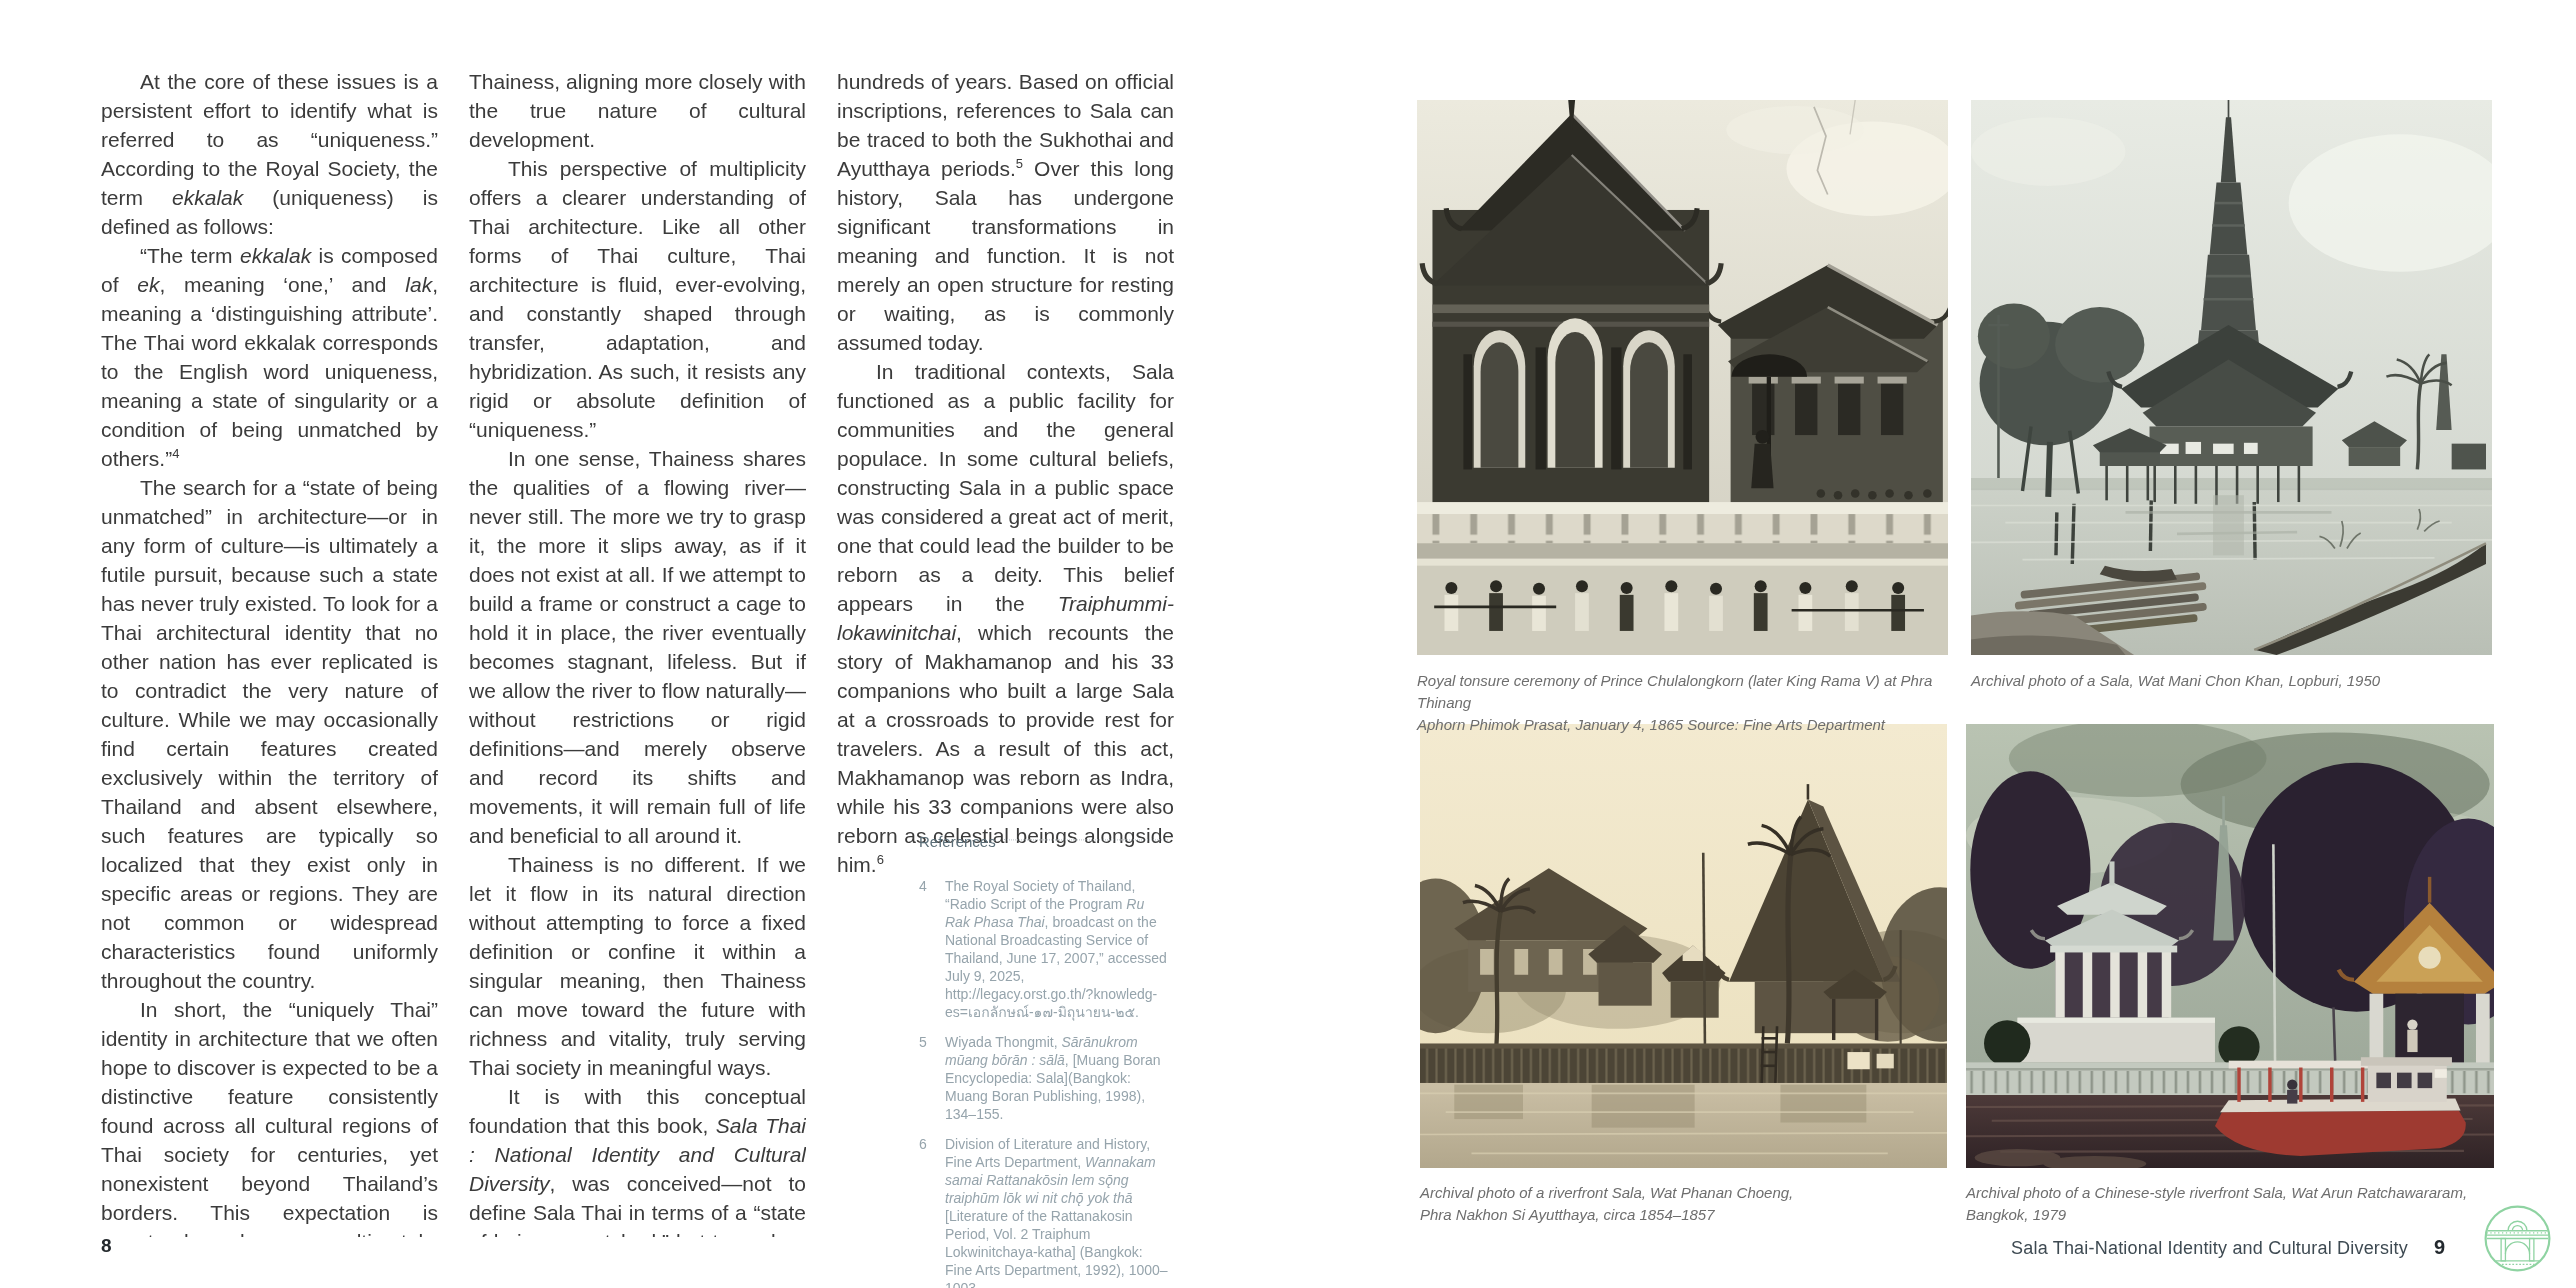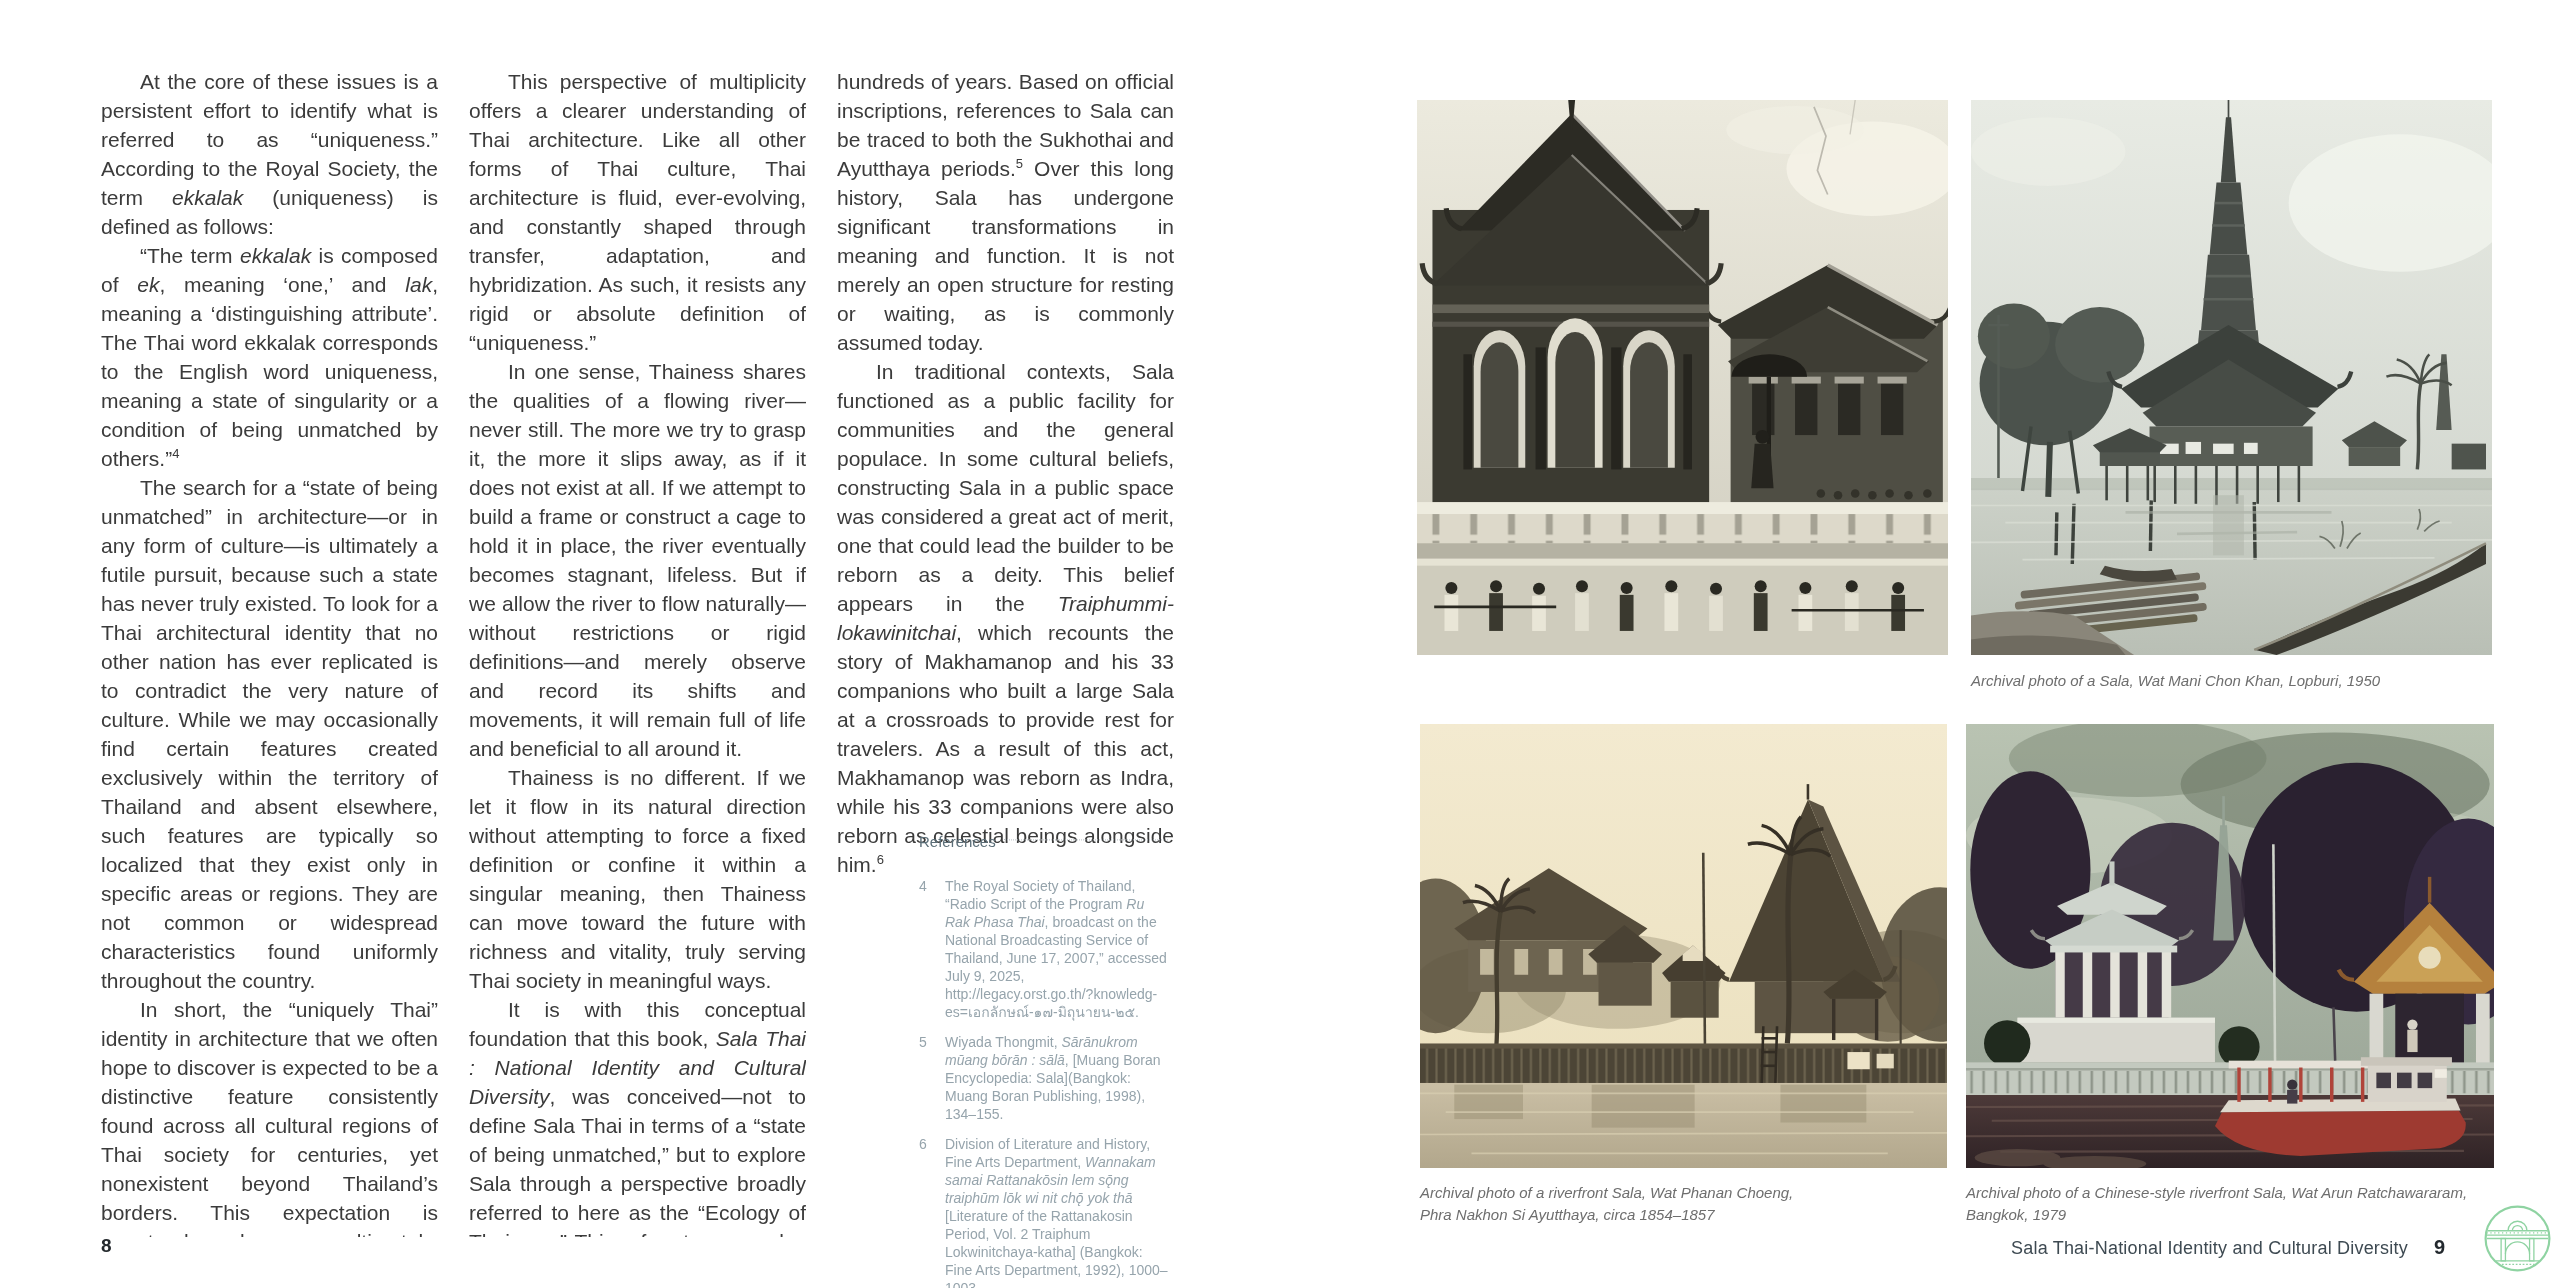--- a/index.html
+++ b/index.html
@@ -48,20 +48,21 @@
 
   <section class="text-columns">
     <div class="col">
         <p class="para ind"><span>At the core of these issues is a persistent effort to identify what is referred to as “uniqueness.” According to the Royal Society, the term </span><span class="it">ekkalak</span><span> (uniqueness) is defined as follows:</span></p>
         <p class="para ind"><span>“The term </span><span class="it">ekkalak</span><span> is composed of </span><span class="it">ek</span><span>, meaning ‘one,’ and </span><span class="it">lak</span><span>, meaning a ‘distinguishing attribute’. The Thai word ekkalak corresponds to the English word uniqueness, meaning a state of singularity or a condition of being unmatched by others.”</span><sup>4</sup></p>
         <p class="para ind"><span>The search for a “state of being unmatched” in architecture—or in any form of culture—is ultimately a futile pursuit, because such a state has never truly existed. To look for a Thai architectural identity that no other nation has ever replicated is to contradict the very nature of culture. While we may occasionally find certain features created exclusively within the territory of Thailand and absent elsewhere, such features are typically so localized that they exist only in specific areas or regions. They are not common or widespread characteristics found uniformly throughout the country.</span></p>
         <p class="para ind"><span>In short, the “uniquely Thai” identity in architecture that we often hope to discover is expected to be a distinctive feature consistently found across all cultural regions of Thai society for centuries, yet nonexistent beyond Thailand’s borders. This expectation is unnatural—and ultimately, unattainable.</span></p>
         <p class="para ind"><span>For this reason, in contemporary academic discourse, the emphasis on so-called “uniqueness” has begun to shift toward an effort to understand what might be called “multiplicity”—the presence of diversity in form and expression. This shift in perspective opens up more appropriate and accurate pathways for understanding what constitutes</span></p>
       </div>
     <div class="col">
+        <p class="para"><span>Thainess, aligning more closely with the true nature of cultural development.</span></p>
         <p class="para ind"><span>This perspective of multiplicity offers a clearer understanding of Thai architecture. Like all other forms of Thai culture, Thai architecture is fluid, ever-evolving, and constantly shaped through transfer, adaptation, and hybridization. As such, it resists any rigid or absolute definition of “uniqueness.”</span></p>
         <p class="para ind"><span>In one sense, Thainess shares the qualities of a flowing river—never still. The more we try to grasp it, the more it slips away, as if it does not exist at all. If we attempt to build a frame or construct a cage to hold it in place, the river eventually becomes stagnant, lifeless. But if we allow the river to flow naturally—without restrictions or rigid definitions—and merely observe and record its shifts and movements, it will remain full of life and beneficial to all around it.</span></p>
         <p class="para ind"><span>Thainess is no different. If we let it flow in its natural direction without attempting to force a fixed definition or confine it within a singular meaning, then Thainess can move toward the future with richness and vitality, truly serving Thai society in meaningful ways.</span></p>
         <p class="para ind"><span>It is with this conceptual foundation that this book, </span><span class="it">Sala Thai : National Identity and Cultural Diversity</span><span>, was conceived—not to define Sala Thai in terms of a “state of being unmatched,” but to explore Sala through a perspective broadly referred to here as the “Ecology of Thainess.” This refers to a complex system of interrelated factors that contribute to the formation of Thai identity, including historical context, environment, ways of life, cultural practices, social change, and the process of nation-building.</span></p>
       </div>
     <div class="col">
         <p class="para"><span>hundreds of years. Based on official inscriptions, references to Sala can be traced to both the Sukhothai and Ayutthaya periods.</span><sup>5</sup><span> Over this long history, Sala has undergone significant transformations in meaning and function. It is not merely an open structure for resting or waiting, as is commonly assumed today.</span></p>
         <p class="para ind"><span>In traditional contexts, Sala functioned as a public facility for communities and the general populace. In some cultural beliefs, constructing Sala in a public space was considered a great act of merit, one that could lead the builder to be reborn as a deity. This belief appears in the </span><span class="it">Traiphummi-lokawinitchai</span><span>, which recounts the story of Makhamanop and his 33 companions who built a large Sala at a crossroads to provide rest for travelers. As a result of this act, Makhamanop was reborn as Indra, while his 33 companions were also reborn as celestial beings alongside him.</span><sup>6</sup></p>
       </div>
   </section>
@@ -484,20 +485,21 @@
         <circle cx="380" cy="420" r="6" fill="#39323b"></circle>
           <rect x="374" y="426" width="12" height="16" fill="#453d47"></rect>
       </g>
       <g fill="#5a4a42" opacity=".8">
           <ellipse cx="60" cy="505" rx="50" ry="10"></ellipse>
           <ellipse cx="150" cy="512" rx="60" ry="9"></ellipse>
         </g>
     </svg>
   </figure>
 
+  <figcaption class="caption cap1">Royal tonsure ceremony of Prince Chulalongkorn (later King Rama V) at Phra Thinang<br>Aphorn Phimok Prasat, January 4, 1865 Source: Fine Arts Department</figcaption>
   <figcaption class="caption cap2">Archival photo of a Sala, Wat Mani Chon Khan, Lopburi, 1950</figcaption>
   <figcaption class="caption cap3">Archival photo of a riverfront Sala, Wat Phanan Choeng,<br>Phra Nakhon Si Ayutthaya, circa 1854–1857</figcaption>
   <figcaption class="caption cap4">Archival photo of a Chinese-style riverfront Sala, Wat Arun Ratchawararam,<br>Bangkok, 1979</figcaption>
 
   <div class="footer-right">
     <span class="footer-title">Sala Thai-National Identity and Cultural Diversity</span>
     <span class="footer-page">9</span>
   </div>
 
   <div class="logo">

